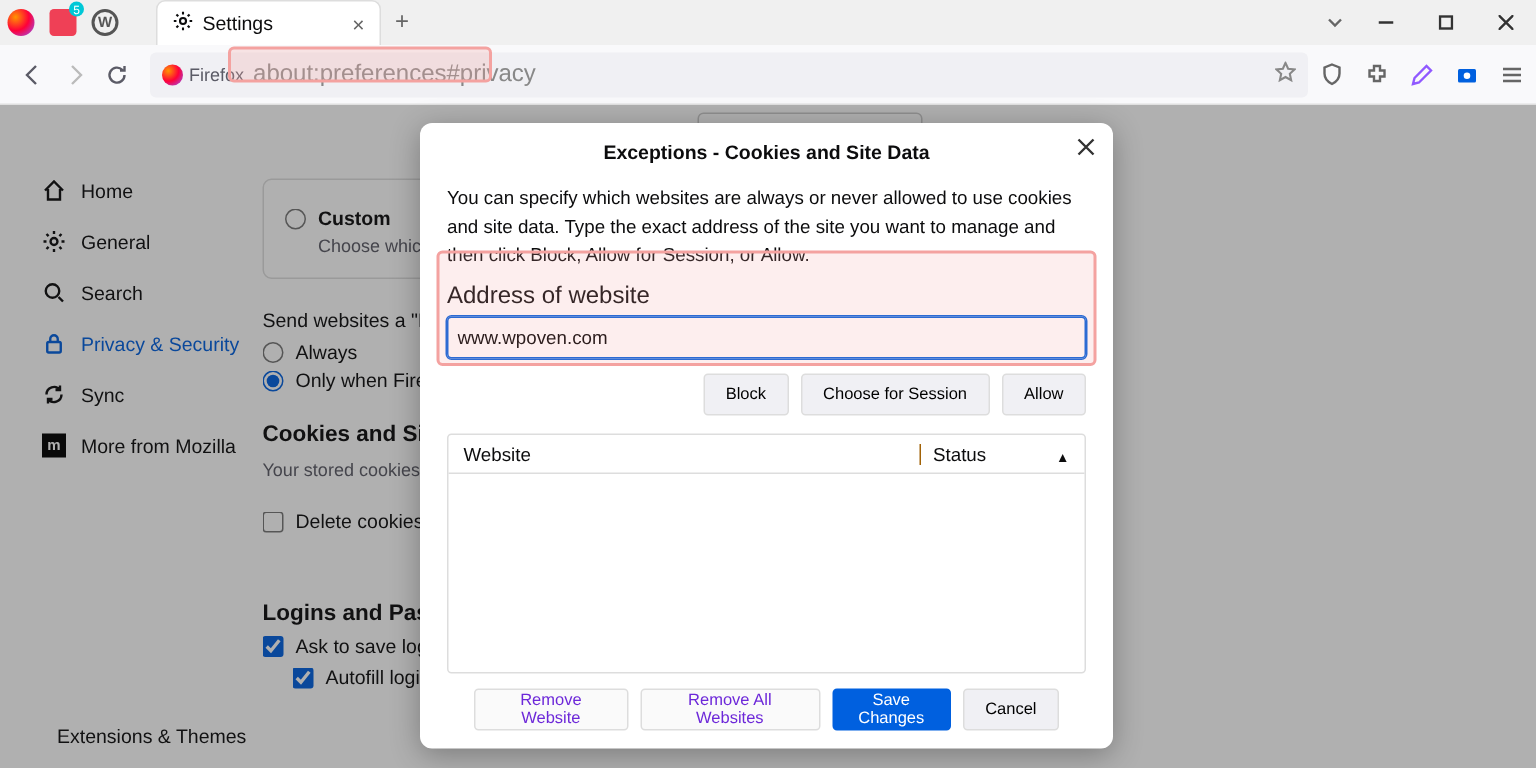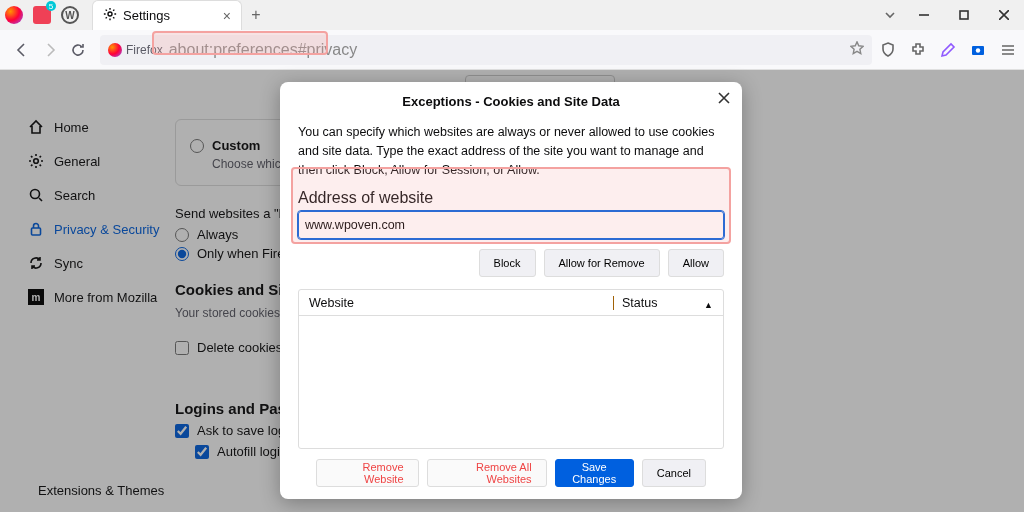--- a/index.html
+++ b/index.html
@@ -6,21 +6,21 @@
   body { font-family: "Segoe UI", Arial, sans-serif; font-size: 13px; color: #0c0c0d; width: 1024px; height: 512px; overflow: hidden; background: #f0f0f0; position: relative; }
   
   
   .titlebar { height: 30px; background: #f0f0f0; display: flex; align-items: stretch; }
   .titlebar-left { display: flex; align-items: center; }
   .tb-btn { width: 28px; display: flex; align-items: center; justify-content: center; }
   .firefox-logo { width: 18px; height: 18px; border-radius: 50%; background: radial-gradient(circle at 30% 30%, #ff9500, #ff0039, #9059ff); }
   .pocket { width:18px; height:18px; background:#ef4056; border-radius:3px; position:relative; }
   .pocket::after { content:"5"; position:absolute; top:-5px; right:-5px; background:#00c8d7; color:#fff; font-size:8px; border-radius:50%; width:10px; height:10px; display:flex; align-items:center; justify-content:center; }
   .wp-logo { width:18px; height:18px; border:2px solid #555; border-radius:50%; display:flex; align-items:center; justify-content:center; font-size:10px; color:#555; font-weight:bold; }
-  .tab { display:flex; align-items:center; background:#fff; border-radius:6px 6px 0 0; padding: 0 10px; margin-left:8px; min-width:150px; height:30px; border:1px solid #ddd; border-bottom:none; }
+  .tab { display:flex; align-items:center; background:#fff; border-radius:6px 6px 0 0; padding: 0 10px; margin-left:20px; min-width:150px; height:30px; border:1px solid #ddd; border-bottom:none; }
   .tab .gear { margin-right:6px; }
   .tab .close { margin-left:auto; font-size:14px; color:#666; }
   .newtab { width:28px; display:flex; align-items:center; justify-content:center; color:#666; font-size:16px; }
   .titlebar-spacer { flex:1; }
   .win-controls { display:flex; }
   .win-btn { width:40px; display:flex; align-items:center; justify-content:center; color:#333; }
   .win-btn svg { width:10px; height:10px; }
   .caret-down { width:28px; display:flex; align-items:center; justify-content:center; color:#666; }
 
   
@@ -64,21 +64,21 @@
   .modal { position:absolute; left:280px; top:82px; width:462px; background:#fff; border-radius:8px; box-shadow:0 4px 20px rgba(0,0,0,0.3); padding:0; }
   .modal-title { text-align:center; font-weight:600; padding:12px 0 8px; font-size:13px; position:relative; }
   .modal-close { position:absolute; right:12px; top:10px; cursor:pointer; color:#333; }
   .modal-body { padding: 6px 18px 12px; }
   .modal-desc { font-size:12.5px; color:#0c0c0d; line-height:1.5; margin-bottom:10px; }
   .field-label { font-size:16px; margin-bottom:4px; }
   .addr-input { width:100%; height:28px; border:1px solid #0060df; outline:1px solid #0060df; border-radius:3px; padding:0 6px; font-size:12.5px; }
   .btn-row { display:flex; justify-content:flex-end; gap:8px; margin-top:10px; }
   .btn { height:28px; padding:0 14px; background:#f0f0f4; border:1px solid #ddd; border-radius:3px; font-size:11px; cursor:pointer; }
   .btn.primary { background:#0060df; color:#fff; border-color:#0060df; }
-  .btn.disabled { color:#ef4444; background:#fafafa; cursor:default;text-align:right; }
+  .btn.disabled { color:#6d28d9; background:#fafafa; cursor:default; }
   .highlight-modal { position:absolute; left:291px; top:167px; width:440px; height:77px; border:2px solid #f4a2a0; background:rgba(244,162,160,0.18); border-radius:4px; pointer-events:none; }
   .list-area { border:1px solid #ddd; border-radius:3px; height:160px; margin-top:12px; }
   .list-head { display:flex; border-bottom:1px solid #ddd; height:26px; align-items:center; font-size:12.5px; }
   .col-website { flex:1; padding-left:10px; }
   .col-status { width:110px; border-left:1px solid #a16207; padding-left:8px; display:flex; align-items:flex-end; justify-content:space-between; padding-right:10px; }
   .sort-arrow { font-size:9px; }
   .modal-footer-btns { display:flex; gap:8px; padding: 10px 18px 0; }
   .modal-footer-right { margin-left:auto; display:flex; gap:8px; }
 
   svg { stroke: currentColor; fill: none; stroke-width:1.6; }
@@ -301,21 +301,21 @@
     <span class="modal-close"><svg viewBox="0 0 12 12" width="12" height="12">
           <path d="M1 1l10 10M11 1L1 11"></path>
         </svg></span>
   </div>
   <div class="modal-body">
     <div class="modal-desc">You can specify which websites are always or never allowed to use cookies and site data. Type the exact address of the site you want to manage and then click Block, Allow for Session, or Allow.</div>
     <div class="field-label">Address of website</div>
     <input class="addr-input" value="www.wpoven.com" style="">
     <div class="btn-row">
       <button class="btn"><span>Block</span></button>
-      <button class="btn"><span>Allow for Remove</span></button>
+      <button class="btn"><span>Choose for Session</span></button>
       <button class="btn"><span>Allow</span></button>
     </div>
     <div class="list-area">
       <div class="list-head">
         <div class="col-website"><span>Website</span></div>
         <div class="col-status">
             <span>Status</span>
             <span class="sort-arrow">▲</span>
           </div>
       </div>

